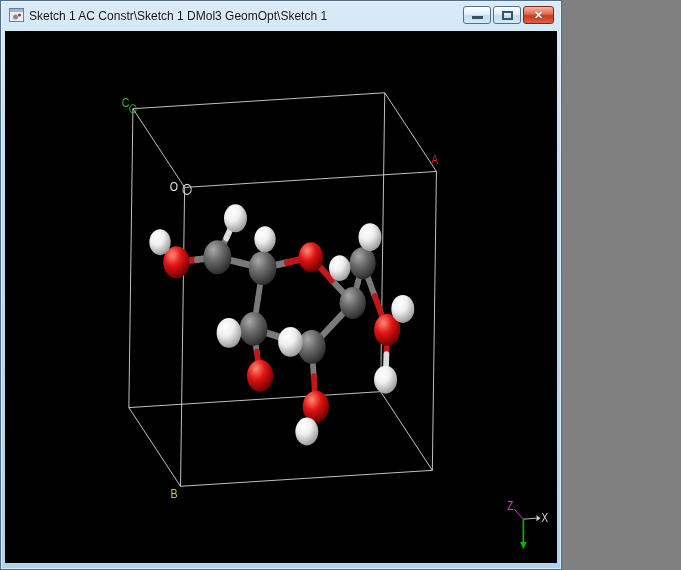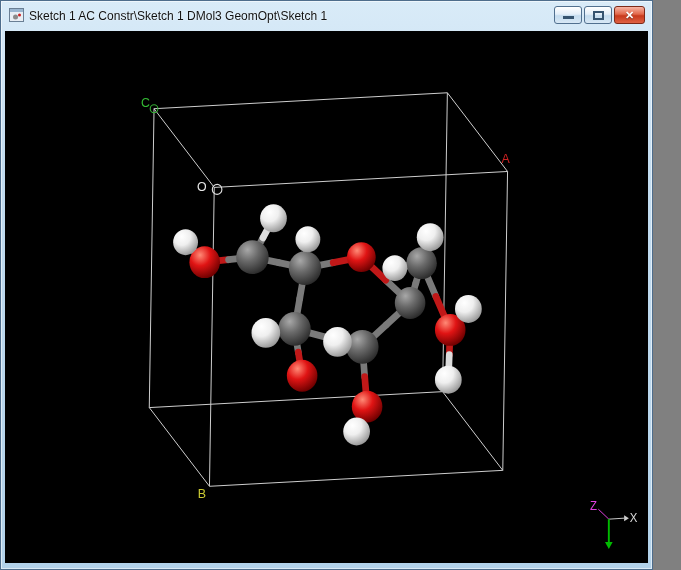--- a/index.html
+++ b/index.html
@@ -3,21 +3,21 @@
 <meta charset="utf-8">
 <style>
   * { margin:0; padding:0; box-sizing:border-box; }
   html,body { width:100%; height:100%; }
   body {
     background:#808080;
     font-family:"Liberation Sans", sans-serif;
   }
   .window {
     position:relative;
-    width:653px; height:570px;
+    width:562px; height:570px;
     background:linear-gradient(#d9ebf8, #c2dcf0 30%, #b2d2ea);
     border:1px solid #4e6d8c;
     box-shadow:inset 0 0 0 1px rgba(255,255,255,.55);
     overflow:hidden;
   }
   .titlebar {
     position:relative;
     height:30px;
     display:flex;
     align-items:center;

